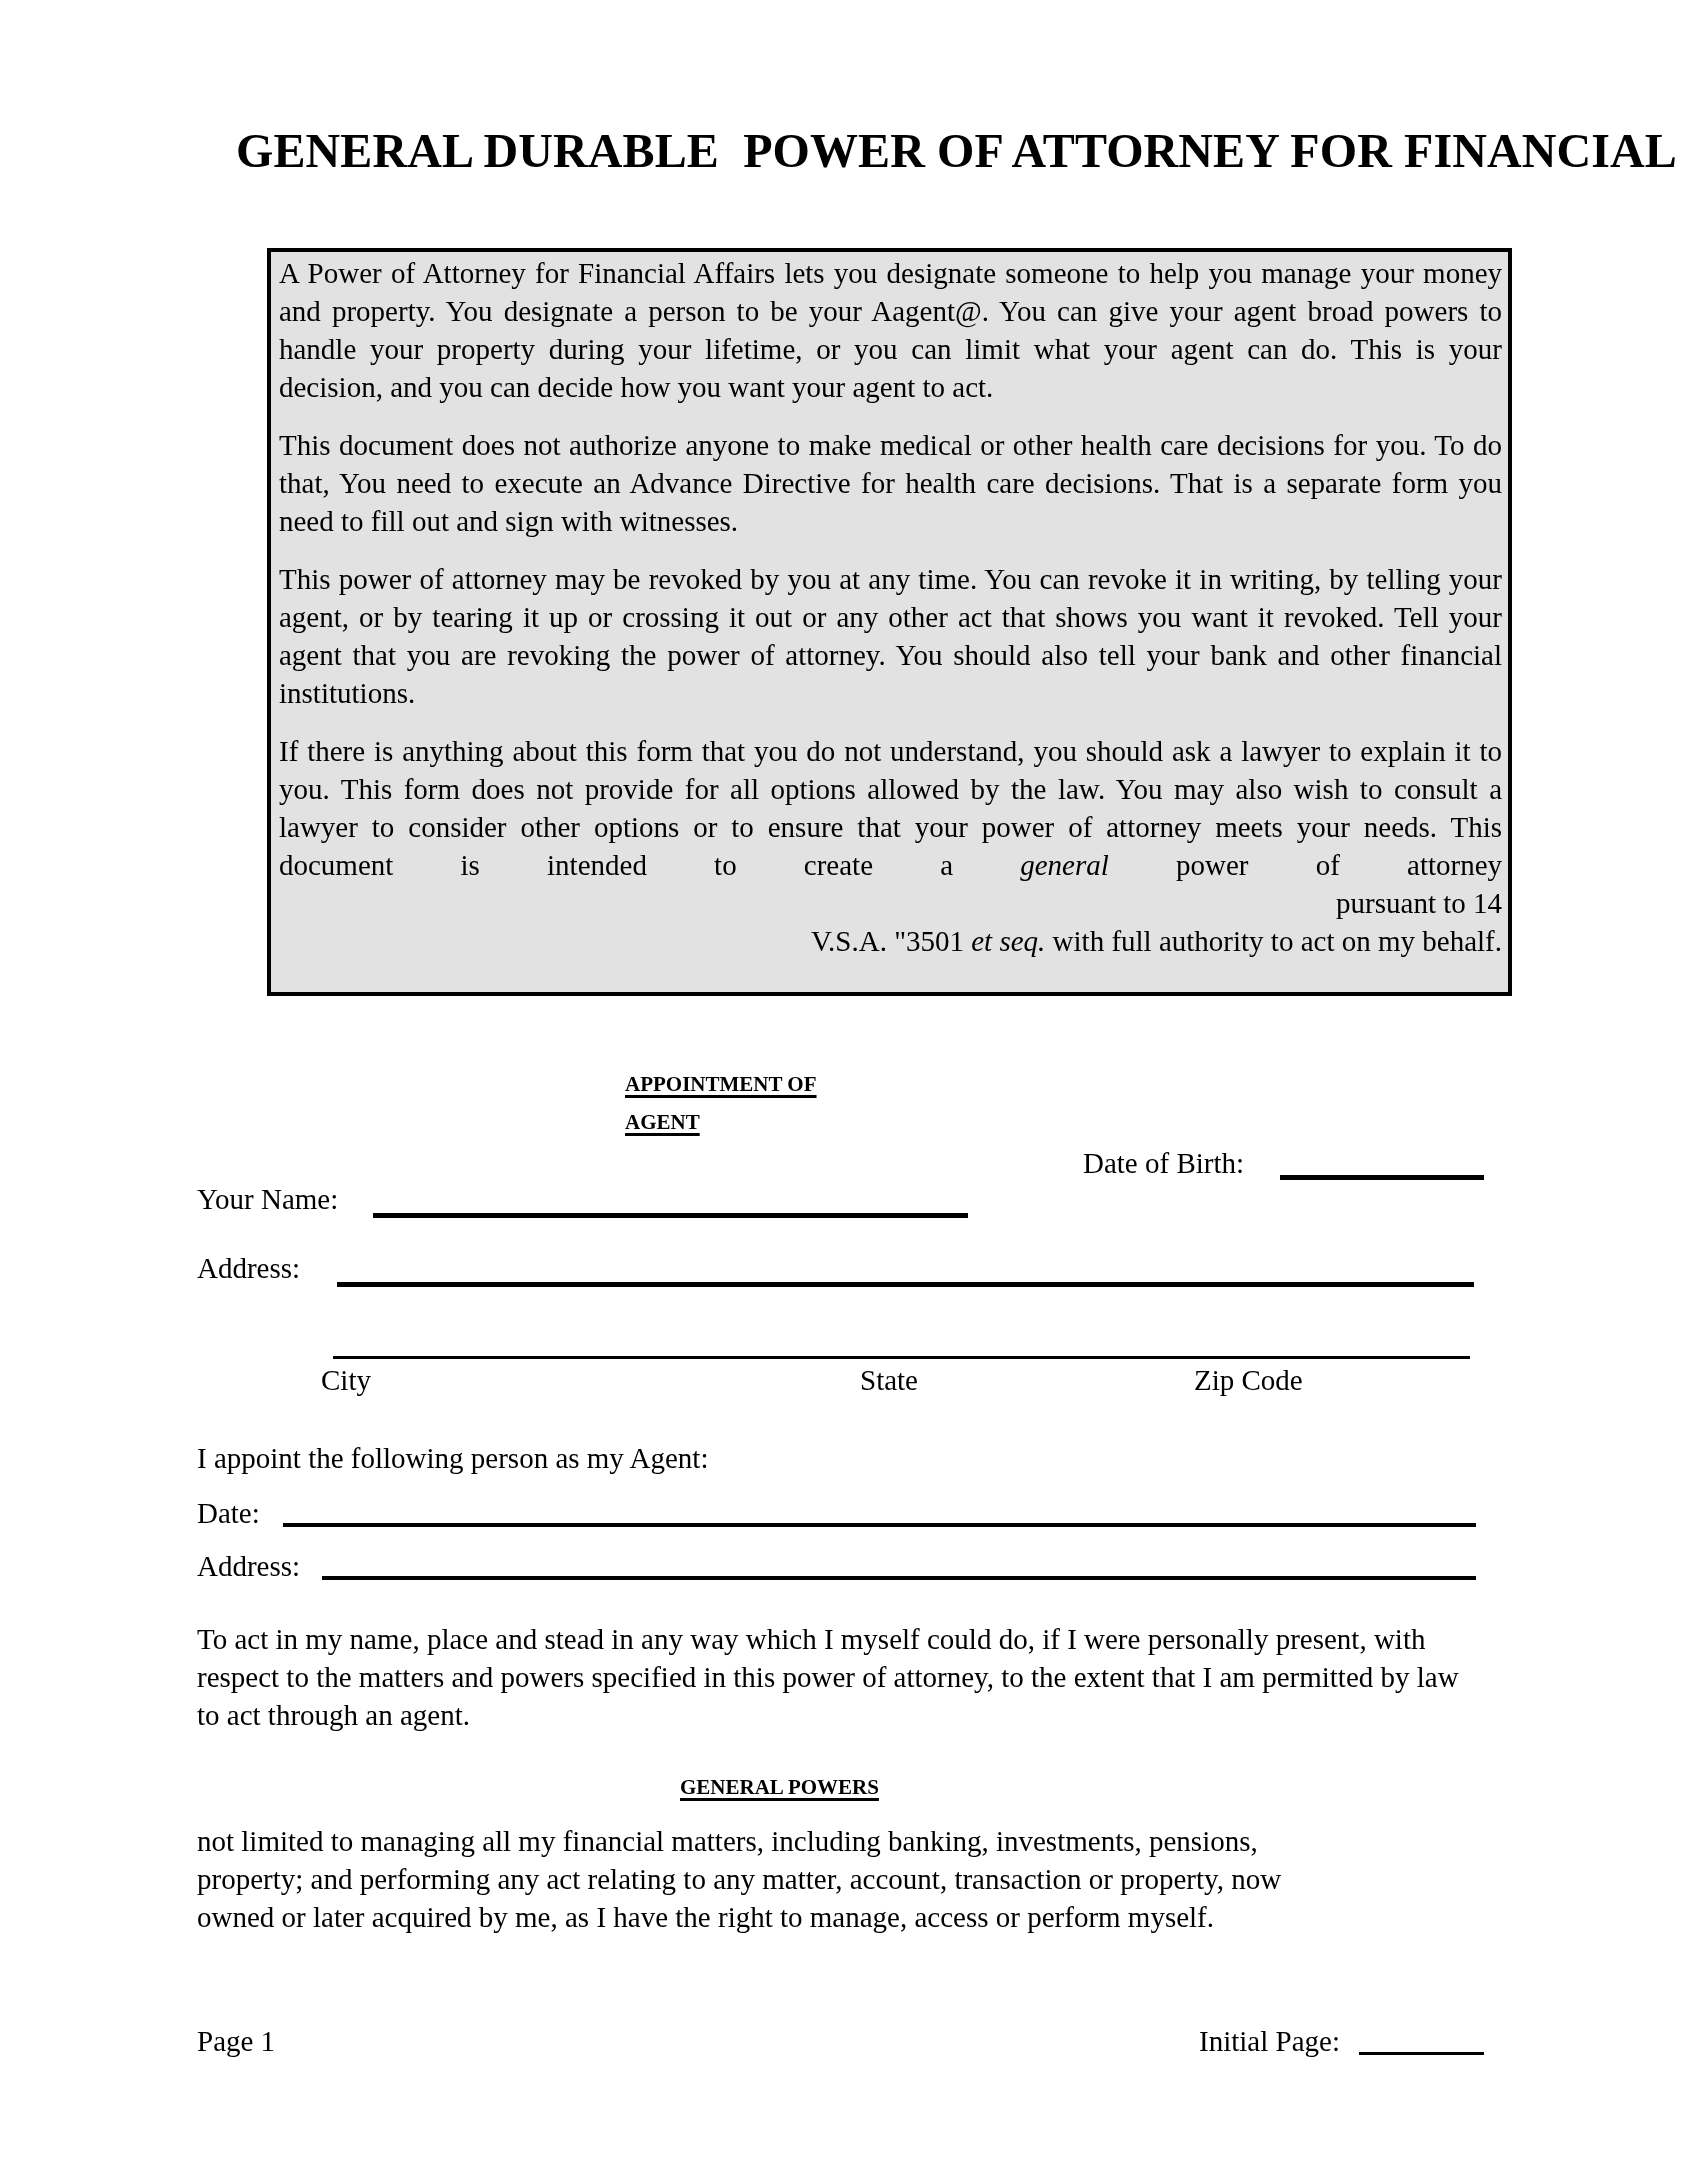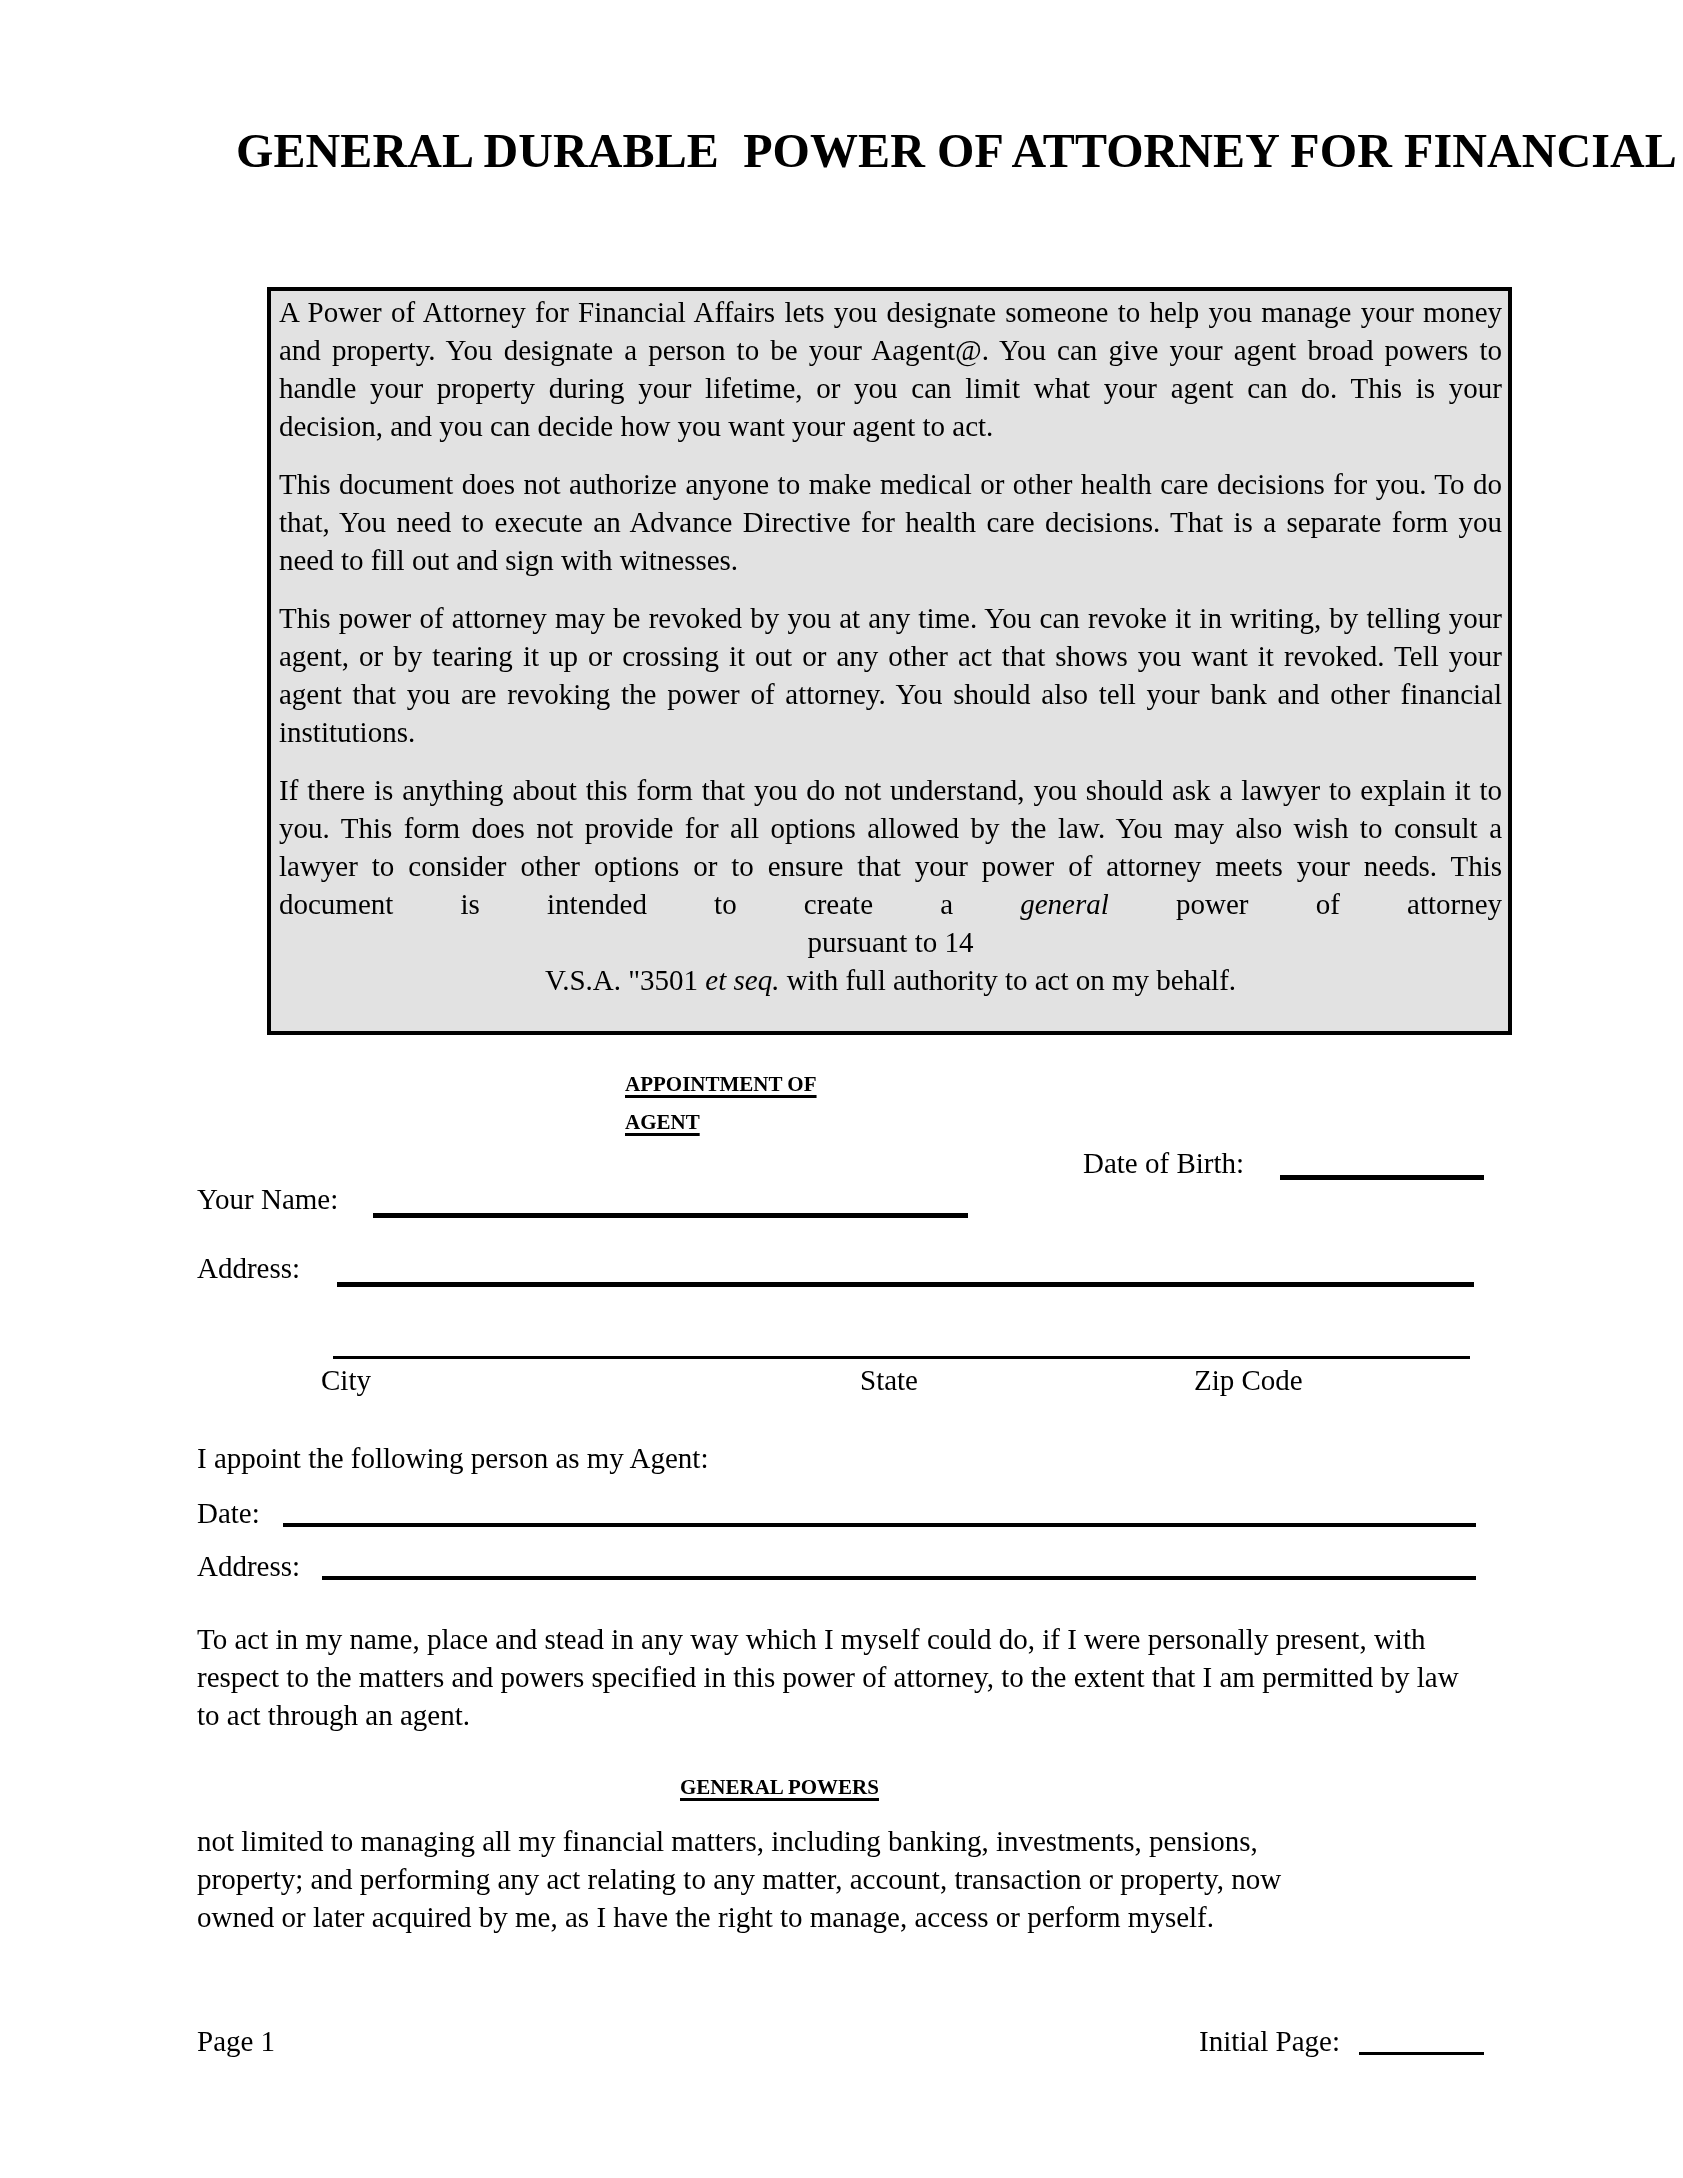--- a/index.html
+++ b/index.html
@@ -9,24 +9,24 @@
   }
   .abs { position: absolute; }
   .title {
     left: 236px; top: 123px; font-size: 48px; font-weight: bold; white-space: pre;
     letter-spacing: 0.1px;
   }
   .notice {
     left: 267px; top: 248px; width: 1245px; height: 748px;
     border: 4px solid #000; background: #e2e2e2; box-sizing: border-box;
     padding: 2px 6px 15px 8px;
-    font-size: 29px; line-height: 38px; text-align: justify; margin-top: 39px;
+    font-size: 29px; line-height: 38px; text-align: justify;
   }
   .notice p { margin: 0 0 20px 0; }
-  .notice p.last { margin: 0; text-align: center; }
+  .notice p.last { margin: 0; text-align: right; }
   .notice p.justify-last { text-align-last: justify; margin: 0; }
   .sec-head {
   font-weight: bold; font-size: 21px; line-height: 38px; text-decoration: underline;
     text-decoration-thickness: 3px; text-underline-offset: 4px;
   }
   .label { font-size: 29px; line-height: 34px; white-space: nowrap; }
   .bold { font-weight: normal; }
   .line { background: #000; height: 4px; }
   .line-thin { background: #000; height: 3px; }
   .para { font-size: 29px; line-height: 38px; }

